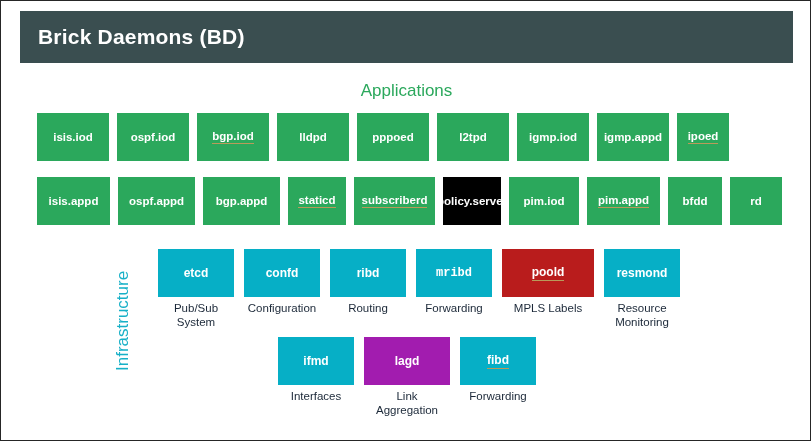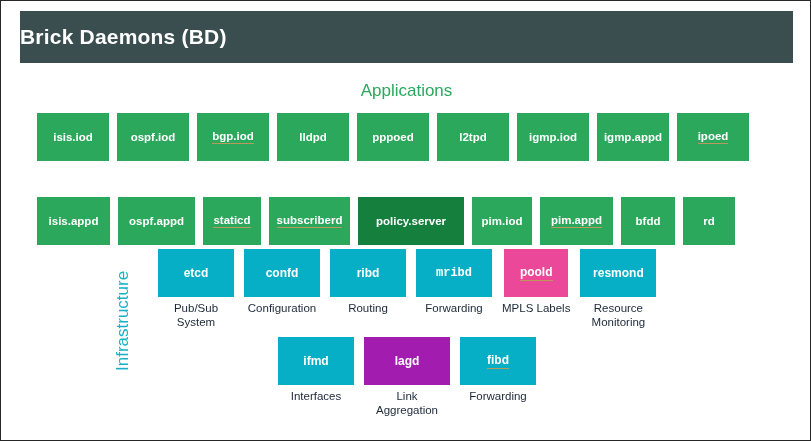--- a/index.html
+++ b/index.html
@@ -29,20 +29,21 @@
     height: 52px;
     background: #3a4e50;
     display: flex;
     align-items: center;
   }
   #header-title {
     color: #ffffff;
     font-size: 21px;
     font-weight: bold;
     letter-spacing: 0.2px;
+    padding-left: 18px;
   }
 
   
   #applications-title {
     position: absolute;
     left: 0;
     top: 80px;
     width: 811px;
     text-align: center;
     color: #2ba85c;
@@ -50,21 +51,21 @@
     font-weight: normal;
   }
 
   
   .box-row {
     position: absolute;
     display: flex;
     align-items: flex-start;
   }
   #app-row-1 { left: 36px; top: 112px; gap: 8px; }
-  #app-row-2 { left: 36px; top: 196px; gap: 8px; }
+  #app-row-2 { left: 36px; top: 176px; gap: 8px; }
 
   .app-box {
     background: #2ba85c;
     height: 48px;
     display: flex;
     align-items: center;
     justify-content: center;
     color: #ffffff;
     font-size: 11.5px;
     font-weight: bold;
@@ -170,41 +171,44 @@
       </div>
       <div class="app-box" style="width: 72px; background: rgb(43, 168, 92);">
         <span class="lbl">l2tpd</span>
       </div>
       <div class="app-box" style="width: 72px; background: rgb(43, 168, 92);">
         <span class="lbl">igmp.iod</span>
       </div>
       <div class="app-box" style="width: 72px; background: rgb(43, 168, 92);">
         <span class="lbl">igmp.appd</span>
       </div>
-      <div class="app-box" style="width: 72px; background: rgb(43, 168, 92);">
+      <div class="app-box" style="width: 52px; background: rgb(43, 168, 92);">
         <span class="lbl squiggle" style="border-bottom-color: rgb(185, 154, 90);">ipoed</span>
       </div>
     </div>
   <div class="box-row" id="app-row-2">
       <div class="app-box" style="width: 73px; background: rgb(43, 168, 92);">
         <span class="lbl">isis.appd</span>
       </div>
       <div class="app-box" style="width: 77px; background: rgb(43, 168, 92);">
         <span class="lbl">ospf.appd</span>
       </div>
+      <div class="app-box" style="width: 77px; background: rgb(43, 168, 92);">
+        <span class="lbl">bgp.appd</span>
+      </div>
       <div class="app-box" style="width: 58px; background: rgb(43, 168, 92);">
         <span class="lbl squiggle" style="border-bottom-color: rgb(185, 154, 90);">staticd</span>
       </div>
       <div class="app-box" style="width: 81px; background: rgb(43, 168, 92);">
         <span class="lbl squiggle" style="border-bottom-color: rgb(185, 154, 90);">subscriberd</span>
       </div>
-      <div class="app-box" style="width: 106px; background: #15803d;">
+      <div class="app-box" style="width: 58px; background: #000000;">
         <span class="lbl">policy.server</span>
       </div>
-      <div class="app-box" style="width: 60px; background: rgb(43, 168, 92);">
+      <div class="app-box" style="width: 70px; background: rgb(43, 168, 92);">
         <span class="lbl">pim.iod</span>
       </div>
       <div class="app-box" style="width: 73px; background: rgb(43, 168, 92);">
         <span class="lbl squiggle" style="border-bottom-color: rgb(185, 154, 90);">pim.appd</span>
       </div>
       <div class="app-box" style="width: 54px; background: rgb(43, 168, 92);">
         <span class="lbl">bfdd</span>
       </div>
       <div class="app-box" style="width: 52px; background: rgb(43, 168, 92);">
         <span class="lbl">rd</span>
@@ -233,21 +237,21 @@
         </div>
         <div class="infra-caption" style="color: rgb(27, 40, 56);">Routing</div>
       </div>
       <div class="infra-cell">
         <div class="infra-box" style="width: 76px; background: rgb(6, 175, 198); font-family: Liberation Mono, monospace;">
           <span class="lbl">mribd</span>
         </div>
         <div class="infra-caption" style="color: rgb(27, 40, 56);">Forwarding</div>
       </div>
       <div class="infra-cell">
-        <div class="infra-box" style="width: 64px; background: #ec4899;">
+        <div class="infra-box" style="width: 92px; background: #b91c1c;">
           <span class="lbl squiggle" style="border-bottom-color: rgb(185, 154, 90);">poold</span>
         </div>
         <div class="infra-caption" style="color: rgb(27, 40, 56);">MPLS Labels</div>
       </div>
       <div class="infra-cell">
         <div class="infra-box" style="width: 76px; background: rgb(6, 175, 198);">
           <span class="lbl">resmond</span>
         </div>
         <div class="infra-caption" style="color: rgb(27, 40, 56);">Resource
 Monitoring</div>

